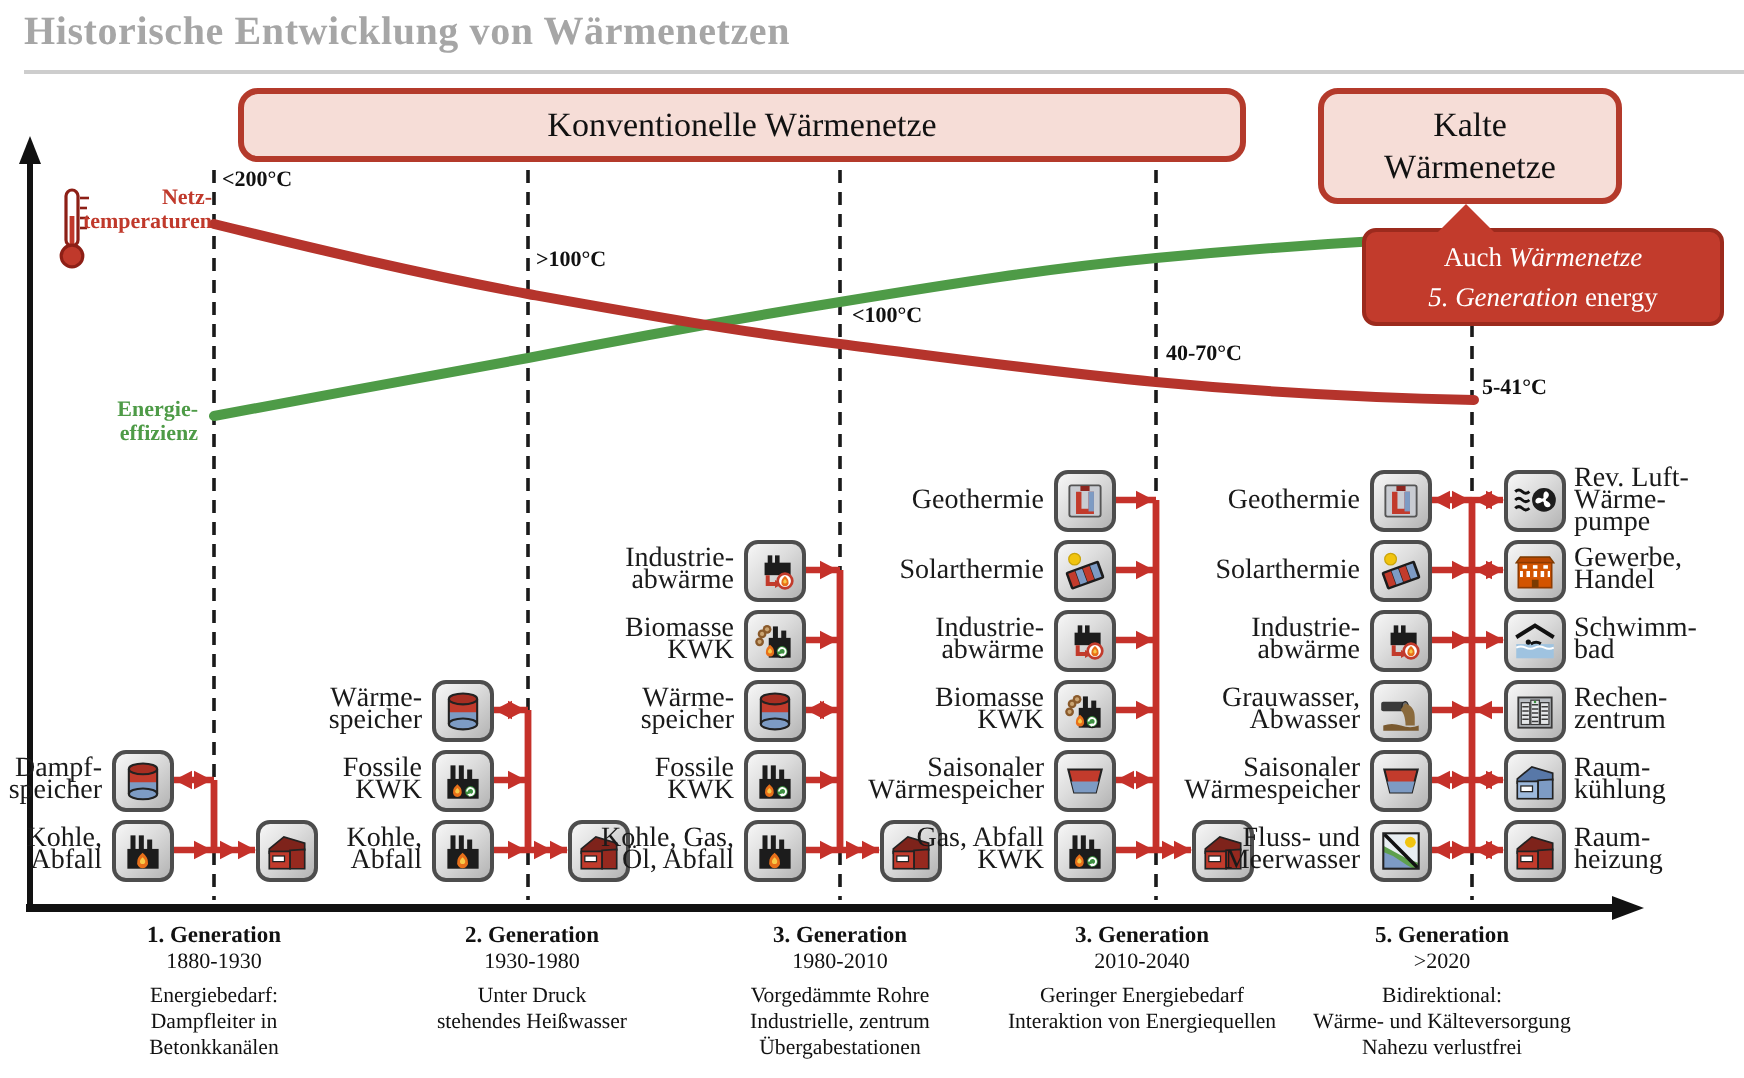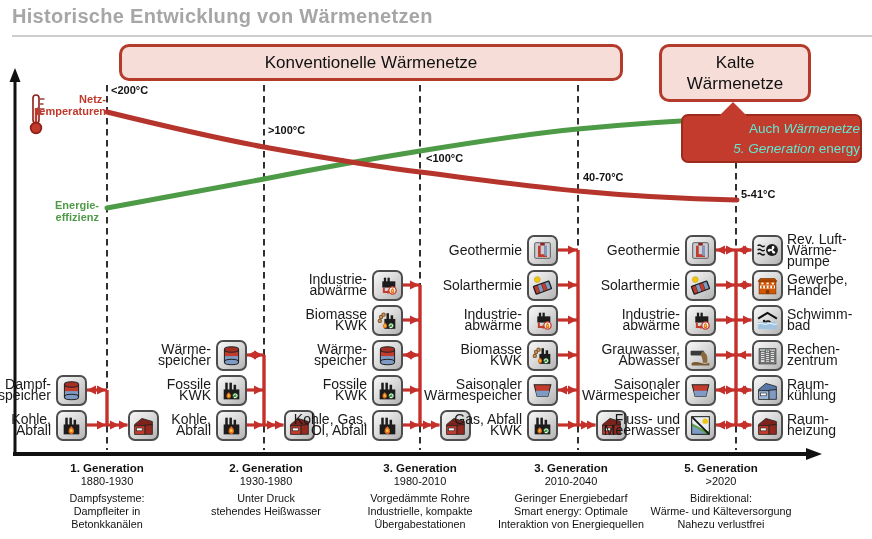--- a/index.html
+++ b/index.html
@@ -1,27 +1,27 @@
 <!DOCTYPE html>
 <html><head>
 <meta charset="utf-8">
 <style>
   html,body{margin:0;padding:0;background:#fff;}
   #stage{position:relative;width:872px;height:539px;background:#fff;overflow:hidden;
-         font-family:Liberation Sans, sans-serif;}
+         font-family:Liberation Serif, serif;}
   .abs{position:absolute;}
   #title{left:12px;top:5px;font-size:20px;font-weight:bold;color:#a6a6a6;letter-spacing:.3px;}
   #title-rule{left:12px;right:0;top:35px;height:2px;background:#cdcdcd;}
   .banner{box-sizing:border-box;background:#f6ddd7;border:3px solid #b43a2b;border-radius:10px;
           display:flex;align-items:center;justify-content:center;color:#111;}
   #banner-konv{left:119px;top:44px;width:504px;height:37px;font-size:17px;}
   #banner-kalte{left:659px;top:44px;width:152px;height:58px;font-size:17px;line-height:1.25;flex-direction:column;}
   #callout{left:681px;top:114px;width:177px;height:45px;background:#c23b2c;border:2px solid #9c2a1d;
-           border-radius:7px;color:#5eead4;font-size:13.5px;line-height:1.45;display:flex;flex-direction:column;
-           align-items:flex-end;justify-content:center;text-align:center;}
+           border-radius:7px;color:#ffffff;font-size:13.5px;line-height:1.45;display:flex;flex-direction:column;
+           align-items:center;justify-content:center;text-align:center;}
   #callout .ptr{position:absolute;left:36px;top:-14px;width:0;height:0;
                 border-left:14px solid transparent;border-right:14px solid transparent;
                 border-bottom:14px solid #c23b2c;}
   .axis-label{font-size:11px;font-weight:bold;text-align:right;line-height:12px;}
   #netztemp{right:766px;top:93px;color:#c0392b;white-space:nowrap;}
   #energieeff{right:773px;top:199px;color:#4e9b47;white-space:nowrap;}
   .temp-label{position:absolute;font-size:11px;font-weight:bold;color:#111;white-space:nowrap;}
   .tile{position:absolute;width:31px;height:31px;box-sizing:border-box;border:2px solid #4d4d4d;border-radius:7px;
         background:linear-gradient(135deg,#f7f7f7 0%,#dcdcdc 45%,#b3b3b3 100%);
         display:flex;align-items:center;justify-content:center;}
@@ -216,21 +216,21 @@
           <rect x="3.5" y="12.2" width="10" height="8.3" fill="#c23b2c" stroke="#222" stroke-width="0.8"></rect>
           <polygon points="13.5,11.7 20.5,11.2 20.5,20.5 13.5,20.5" fill="#96291f" stroke="#222" stroke-width="0.8"></polygon>
           <rect x="5.2" y="14.4" width="5.6" height="2.7" fill="#fff" stroke="#222" stroke-width="0.6"></rect>
         </svg>
       </div>
       <div class="temp-label" style="left: 111px; top: 84px;">&lt;200°C</div>
       <div class="footer" style="left: 7px; top: 462px;">
         <div class="gname">1. Generation</div>
         <div class="gyears">1880-1930</div>
         <div class="gdesc">
-          <div>Dampfsysteme:</div>
+          <div>Energiebedarf:</div>
           <div>Dampfleiter in</div>
           <div>Betonkkanälen</div>
         </div>
       </div>
       <div class="tile" style="left: 215.5px; top: 339.5px;">
         <svg viewBox="0 0 24 24">
           <path d="M5.2 6.2 v12 h13.6 v-12 z" fill="#7d9bc4"></path>
           <path d="M5.2 6.2 v6.4 h13.6 v-6.4 z" fill="#c23b2c"></path>
           <ellipse cx="12" cy="18.2" rx="6.8" ry="2.6" fill="#7d9bc4" stroke="#222" stroke-width="1"></ellipse>
           <path d="M5.2 6.2 v12 M18.8 6.2 v12" stroke="#222" stroke-width="1"></path>
@@ -378,21 +378,21 @@
           <polygon points="13.5,11.7 20.5,11.2 20.5,20.5 13.5,20.5" fill="#96291f" stroke="#222" stroke-width="0.8"></polygon>
           <rect x="5.2" y="14.4" width="5.6" height="2.7" fill="#fff" stroke="#222" stroke-width="0.6"></rect>
         </svg>
       </div>
       <div class="temp-label" style="left: 426px; top: 152px;">&lt;100°C</div>
       <div class="footer" style="left: 320px; top: 462px;">
         <div class="gname">3. Generation</div>
         <div class="gyears">1980-2010</div>
         <div class="gdesc">
           <div>Vorgedämmte Rohre</div>
-          <div>Industrielle, kompakte</div>
+          <div>Industrielle, zentrum</div>
           <div>Übergabestationen</div>
         </div>
       </div>
       <div class="tile" style="left: 526.5px; top: 234.5px;">
         <svg viewBox="0 0 24 24">
           <rect x="4.5" y="4.5" width="15" height="15" rx="1" fill="#c9ccd2" stroke="#555" stroke-width="0.9"></rect>
           <path d="M9 7.5 v9.5 h6 V7.5" stroke="#c23b2c" stroke-width="2.6" fill="none"></path>
           <path d="M15 7.5 v9.5" stroke="#7d9bc4" stroke-width="2.6"></path>
           <rect x="9.8" y="4.8" width="4.4" height="2.4" fill="#8d2620"></rect>
         </svg>
@@ -487,21 +487,20 @@
           <polygon points="13.5,11.7 20.5,11.2 20.5,20.5 13.5,20.5" fill="#96291f" stroke="#222" stroke-width="0.8"></polygon>
           <rect x="5.2" y="14.4" width="5.6" height="2.7" fill="#fff" stroke="#222" stroke-width="0.6"></rect>
         </svg>
       </div>
       <div class="temp-label" style="left: 583px; top: 171px;">40-70°C</div>
       <div class="footer" style="left: 471px; top: 462px;">
         <div class="gname">3. Generation</div>
         <div class="gyears">2010-2040</div>
         <div class="gdesc">
           <div>Geringer Energiebedarf</div>
-          <div>Smart energy: Optimale</div>
           <div>Interaktion von Energiequellen</div>
         </div>
       </div>
       <div class="tile" style="left: 684.5px; top: 234.5px;">
         <svg viewBox="0 0 24 24">
           <rect x="4.5" y="4.5" width="15" height="15" rx="1" fill="#c9ccd2" stroke="#555" stroke-width="0.9"></rect>
           <path d="M9 7.5 v9.5 h6 V7.5" stroke="#c23b2c" stroke-width="2.6" fill="none"></path>
           <path d="M15 7.5 v9.5" stroke="#7d9bc4" stroke-width="2.6"></path>
           <rect x="9.8" y="4.8" width="4.4" height="2.4" fill="#8d2620"></rect>
         </svg>

